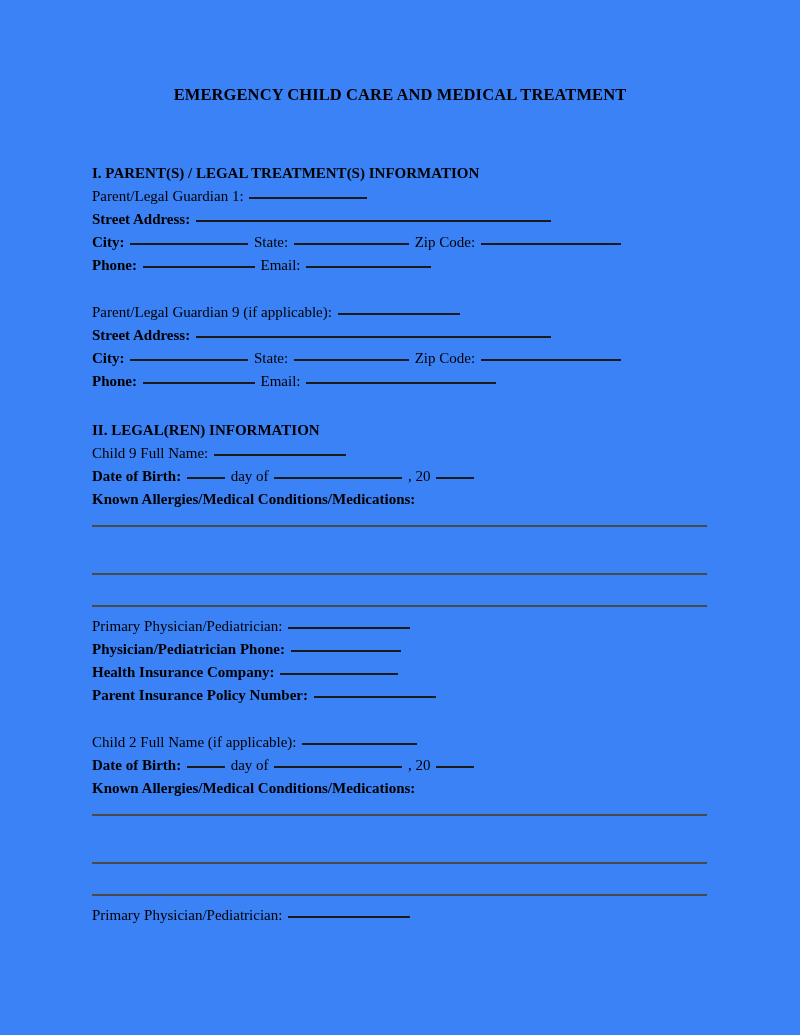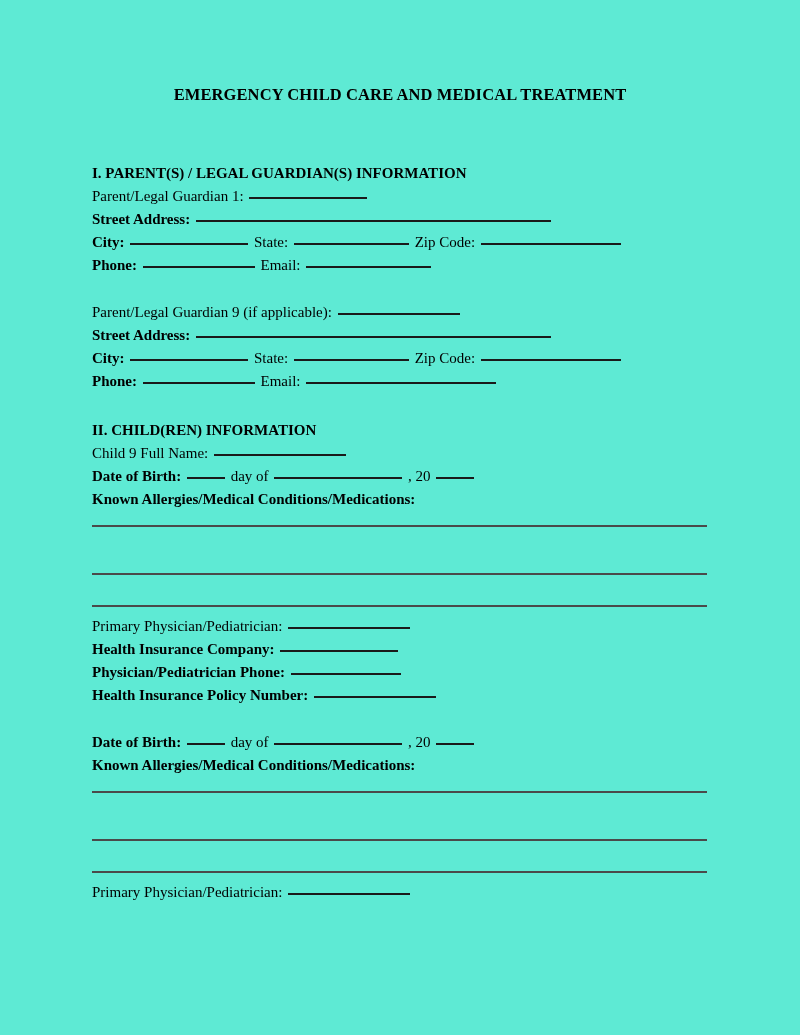--- a/index.html
+++ b/index.html
@@ -4,21 +4,21 @@
 <style>
   html, body {
     margin: 0;
     padding: 0;
     background: #ffffff;
   }
   .page {
     position: relative;
     width: 800px;
     height: 1035px;
-    background: #5eead4;
+    background: #3b82f6;
     font-family: "Liberation Serif", "DejaVu Serif", serif;
     color: #000000;
     overflow: hidden;
   }
   .content {
     position: absolute;
     left: 92px;
     top: 0;
     width: 616px;
   }
@@ -103,21 +103,21 @@
 
 <div class="page">
   <div class="content">
 
     <div class="doc-title">
       <span class="tl">EMERGENCY CHILD CARE AND MEDICAL TREATMENT</span>
     </div>
 
     <div class="sp-56"></div>
 
-    <div class="section-heading">I. PARENT(S) / LEGAL GUARDIAN(S) INFORMATION</div>
+    <div class="section-heading">I. PARENT(S) / LEGAL TREATMENT(S) INFORMATION</div>
 
     <div class="field-row">
       <span class="lbl-reg">Parent/Legal Guardian 1:</span>
       <span class="blank w-name"></span>
     </div>
 
     <div class="field-row">
       <span class="lbl-bold">Street Address:</span>
       <span class="blank w-street"></span>
     </div>
@@ -161,21 +161,21 @@
 
     <div class="field-row">
       <span class="lbl-bold">Phone:</span>
       <span class="blank w-phone"></span>
       <span class="lbl-reg">Email:</span>
       <span class="blank w-email2"></span>
     </div>
 
     <div class="sp-26"></div>
 
-    <div class="section-heading">II. CHILD(REN) INFORMATION</div>
+    <div class="section-heading">II. LEGAL(REN) INFORMATION</div>
 
     <div class="field-row">
       <span class="lbl-reg">Child 9 Full Name:</span>
       <span class="blank w-child"></span>
     </div>
 
     <div class="field-row">
       <span class="lbl-bold">Date of Birth:</span>
       <span class="blank w-day"></span>
       <span class="lbl-reg">day of</span>
@@ -196,36 +196,40 @@
     <div class="rule"></div>
 
     <div class="sp-8"></div>
 
     <div class="field-row">
       <span class="lbl-reg">Primary Physician/Pediatrician:</span>
       <span class="blank w-phys"></span>
     </div>
 
     <div class="field-row">
+      <span class="lbl-bold">Physician/Pediatrician Phone:</span>
+      <span class="blank w-physph"></span>
+    </div>
+
+    <div class="field-row">
       <span class="lbl-bold">Health Insurance Company:</span>
       <span class="blank w-ins"></span>
     </div>
 
     <div class="field-row">
-      <span class="lbl-bold">Physician/Pediatrician Phone:</span>
-      <span class="blank w-physph"></span>
-    </div>
-
-    <div class="field-row">
-      <span class="lbl-bold">Health Insurance Policy Number:</span>
+      <span class="lbl-bold">Parent Insurance Policy Number:</span>
       <span class="blank w-pol"></span>
     </div>
 
     <div class="sp-24"></div>
 
+    <div class="field-row">
+      <span class="lbl-reg">Child 2 Full Name (if applicable):</span>
+      <span class="blank w-child2"></span>
+    </div>
 
     <div class="field-row">
       <span class="lbl-bold">Date of Birth:</span>
       <span class="blank w-day"></span>
       <span class="lbl-reg">day of</span>
       <span class="blank w-month"></span>
       <span class="lbl-reg">, 20</span>
       <span class="blank w-year"></span>
     </div>
 

